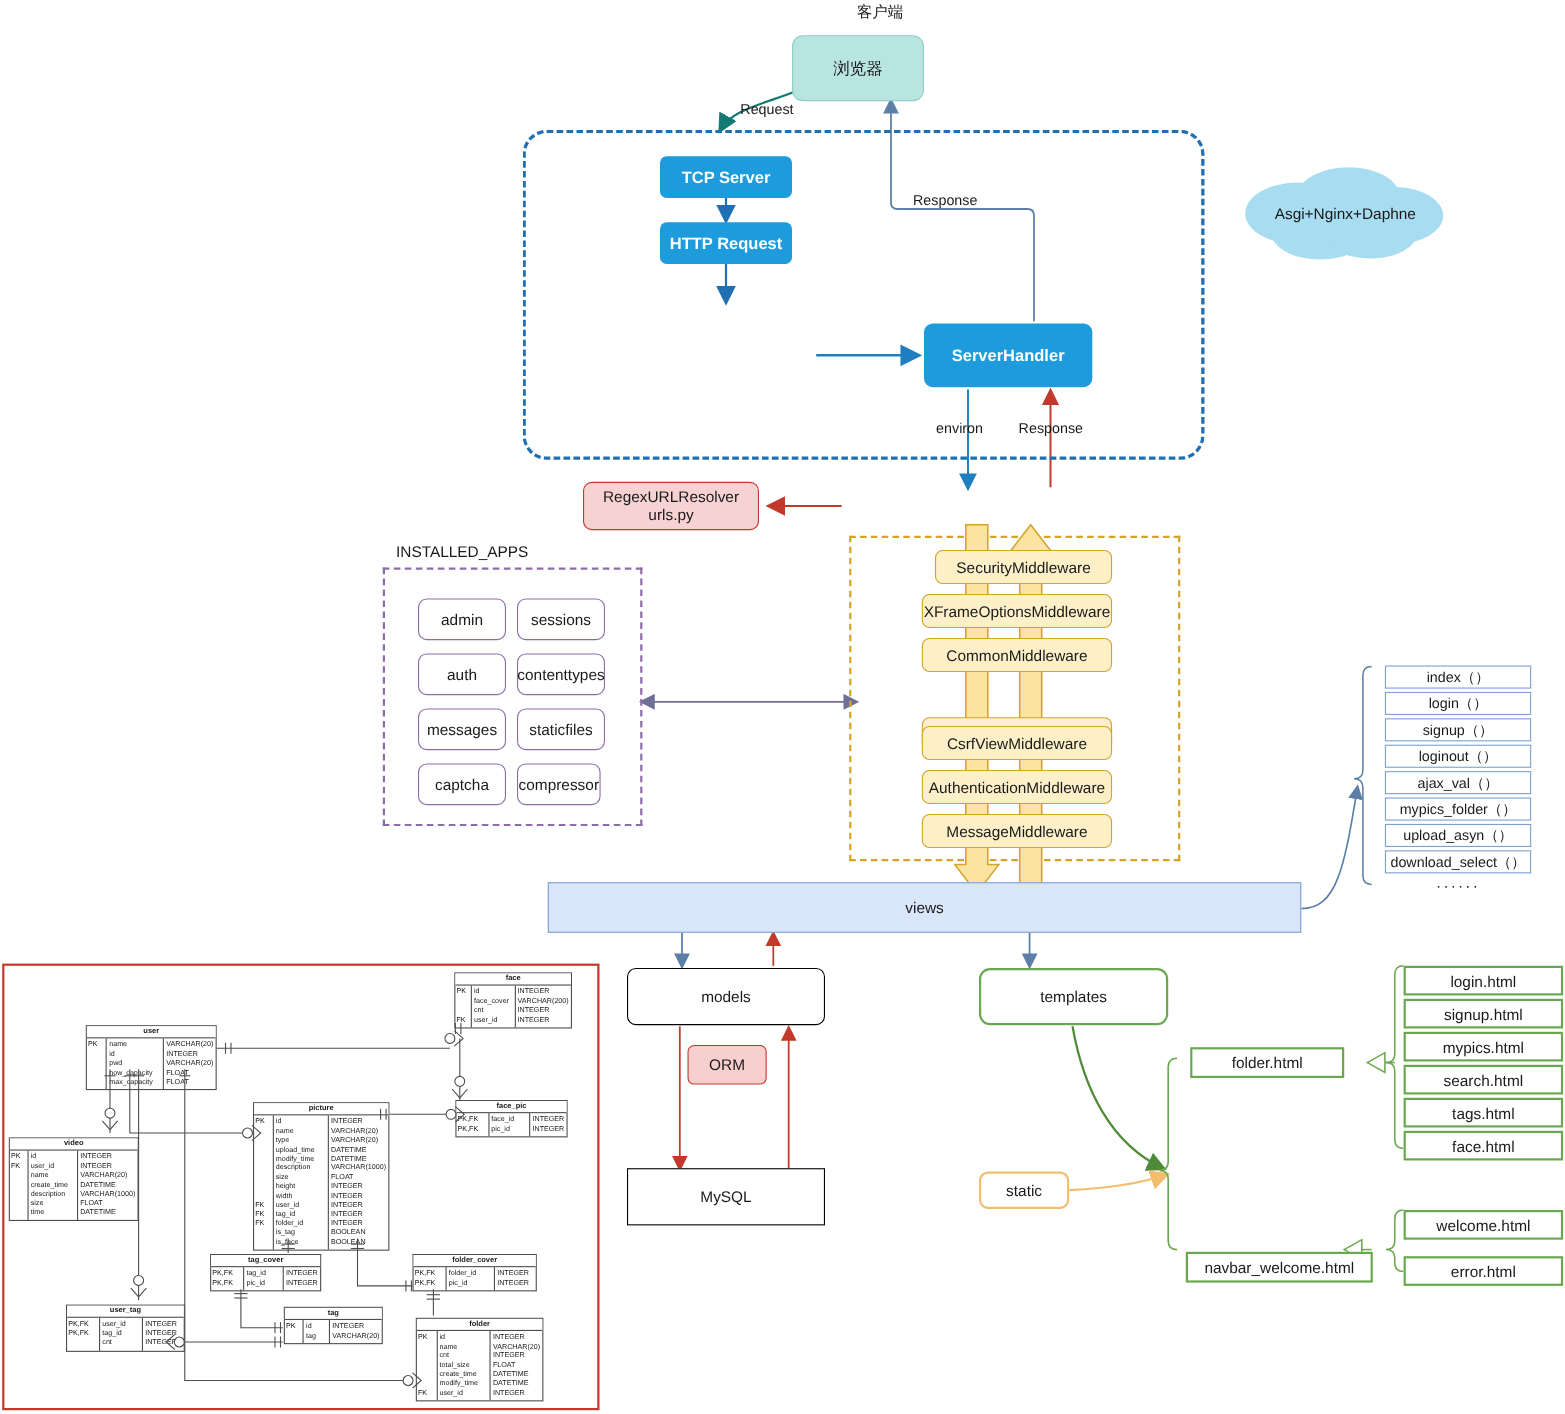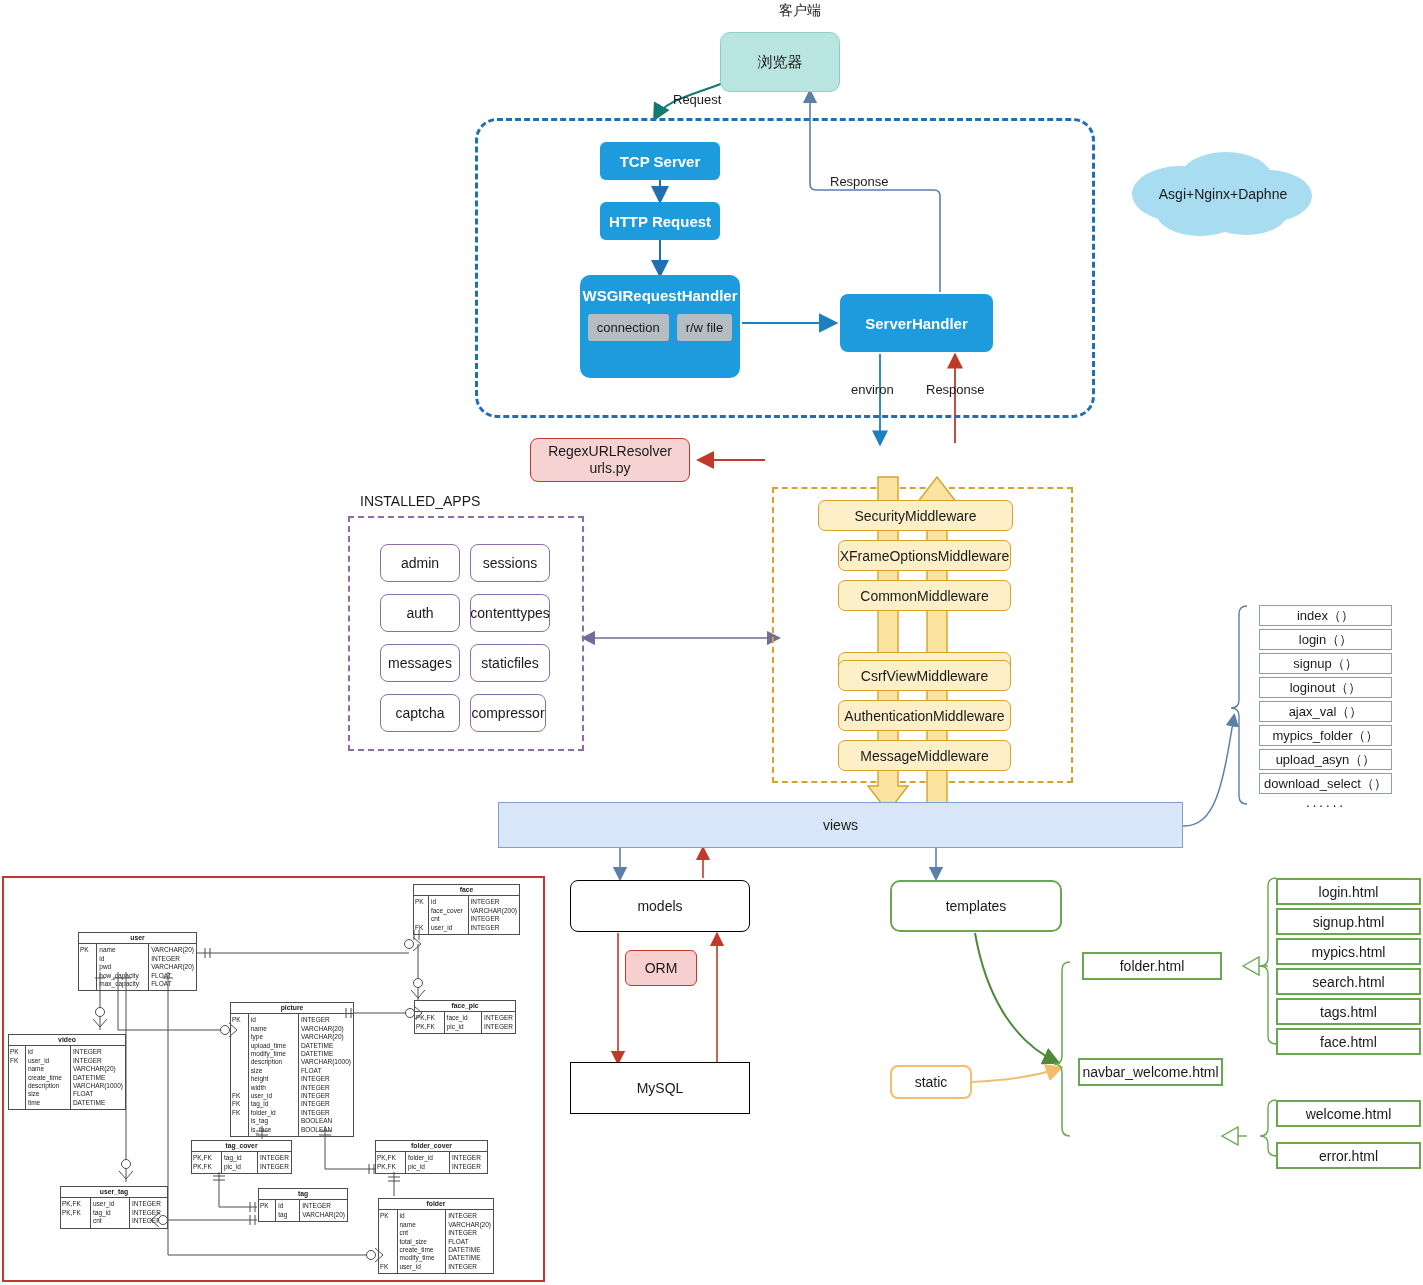--- a/index.html
+++ b/index.html
@@ -170,27 +170,20 @@
       <ellipse cx="118" cy="62" rx="42" ry="23" fill="#a8dcf0"></ellipse>
     </svg>
     <div class="ctext">Asgi+Nginx+Daphne</div>
   </div>
 
   <div class="abs dash-blue" style="left:475px;top:118px;width:620px;height:300px;"></div>
 
   <div class="abs node blue" style="left:600px;top:142px;width:120px;height:38px;">TCP Server</div>
   <div class="abs node blue" style="left:600px;top:202px;width:120px;height:38px;">HTTP Request</div>
 
-  <div class="abs node wsgi-rh" style="left:580px;top:275px;width:160px;height:103px;">
-    <div class="ttl">WSGIRequestHandler</div>
-    <div class="subrow">
-      <div class="subbox">connection</div>
-      <div class="subbox">r/w file</div>
-    </div>
-  </div>
 
   <div class="abs node blue" style="left:840px;top:294px;width:153px;height:58px;border-radius:8px;">ServerHandler</div>
 
   <div class="abs lbl" style="left:673px;top:92px;">Request</div>
   <div class="abs lbl" style="left:830px;top:174px;">Response</div>
   <div class="abs lbl" style="left:851px;top:382px;">environ</div>
   <div class="abs lbl" style="left:926px;top:382px;">Response</div>
 
 
   <div class="abs node pink rounded" style="left:530px;top:438px;width:160px;height:44px;flex-direction:column;line-height:17px;">
@@ -212,21 +205,21 @@
 
   <div class="abs dash-orange" style="left:772px;top:487px;width:301px;height:296px;"></div>
 
   <svg class="layer under" style="z-index:2;">
 
     <path d="M878,477 L898,477 L898,786 L908,786 L888,812 L868,786 L878,786 Z" fill="#fbe3a0" stroke="#d6a22a" stroke-width="1.4"></path>
 
     <path d="M927,812 L947,812 L947,503 L957,503 L937,477 L917,503 L927,503 Z" fill="#fbe3a0" stroke="#d6a22a" stroke-width="1.4"></path>
   </svg>
 
-  <div class="abs node mw" style="left:818px;top:500px;width:195px;height:31px;">SecurityMiddleware</div>
+  <div class="abs node mw" style="left:850px;top:500px;width:161px;height:31px;">SecurityMiddleware</div>
   <div class="abs node mw" style="left:838px;top:540px;width:173px;height:31px;">XFrameOptionsMiddleware</div>
   <div class="abs node mw" style="left:838px;top:580px;width:173px;height:31px;">CommonMiddleware</div>
   <div class="abs node mw" style="left:838px;top:620px;width:173px;height:31px;margin-top:32px;">SessionMiddleware</div>
   <div class="abs node mw" style="left:838px;top:660px;width:173px;height:31px;">CsrfViewMiddleware</div>
   <div class="abs node mw" style="left:838px;top:700px;width:173px;height:31px;">AuthenticationMiddleware</div>
   <div class="abs node mw" style="left:838px;top:740px;width:173px;height:31px;">MessageMiddleware</div>
 
   <div class="abs node views" style="left:498px;top:802px;width:685px;height:46px;">views</div>
 
   <div class="abs node vfn" style="left:1259px;top:605px;width:133px;height:21px;">index（）</div>
@@ -240,21 +233,21 @@
   <div class="abs dots" style="left:1259px;top:797px;width:133px;text-align:center;">······</div>
 
   <div class="abs node redline" style="left:570px;top:880px;width:180px;height:52px;">models</div>
   <div class="abs node orm" style="left:625px;top:950px;width:72px;height:36px;">ORM</div>
   <div class="abs node greenbox round" style="left:890px;top:880px;width:172px;height:52px;">templates</div>
 
   <div class="abs node redline" style="left:570px;top:1062px;width:180px;height:52px;border-radius:0;">MySQL</div>
   <div class="abs node staticbox" style="left:890px;top:1065px;width:82px;height:34px;">static</div>
 
   <div class="abs node greenbox" style="left:1082px;top:952px;width:140px;height:28px;">folder.html</div>
-  <div class="abs node greenbox" style="left:1078px;top:1058px;width:145px;height:28px;">navbar_welcome.html</div>
+  <div class="abs node greenbox" style="left:1078px;top:1138px;width:170px;height:28px;">navbar_welcome.html</div>
 
   <div class="abs node greenbox" style="left:1276px;top:878px;width:145px;height:27px;">login.html</div>
   <div class="abs node greenbox" style="left:1276px;top:908px;width:145px;height:27px;">signup.html</div>
   <div class="abs node greenbox" style="left:1276px;top:938px;width:145px;height:27px;">mypics.html</div>
   <div class="abs node greenbox" style="left:1276px;top:968px;width:145px;height:27px;">search.html</div>
   <div class="abs node greenbox" style="left:1276px;top:998px;width:145px;height:27px;">tags.html</div>
   <div class="abs node greenbox" style="left:1276px;top:1028px;width:145px;height:27px;">face.html</div>
 
   <div class="abs node greenbox" style="left:1276px;top:1100px;width:145px;height:27px;">welcome.html</div>
   <div class="abs node greenbox" style="left:1276px;top:1142px;width:145px;height:27px;">error.html</div>

